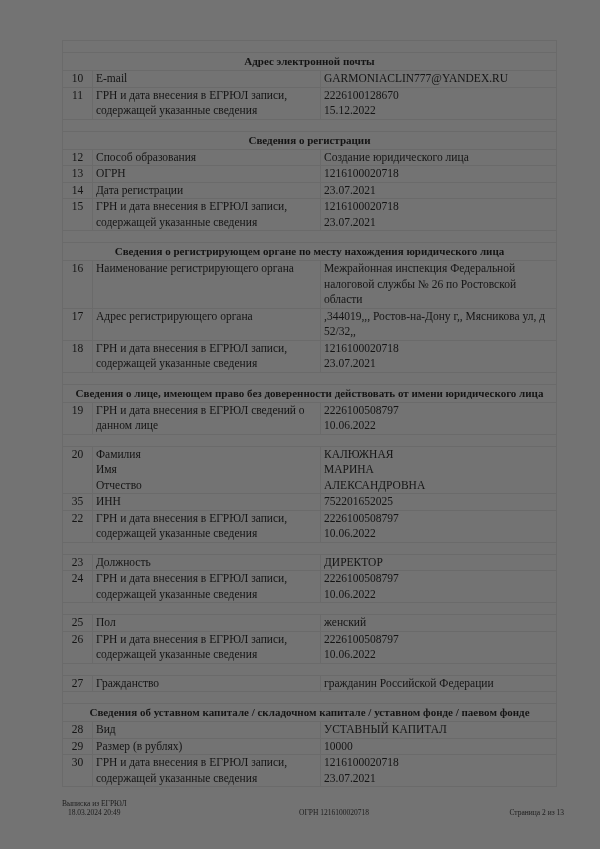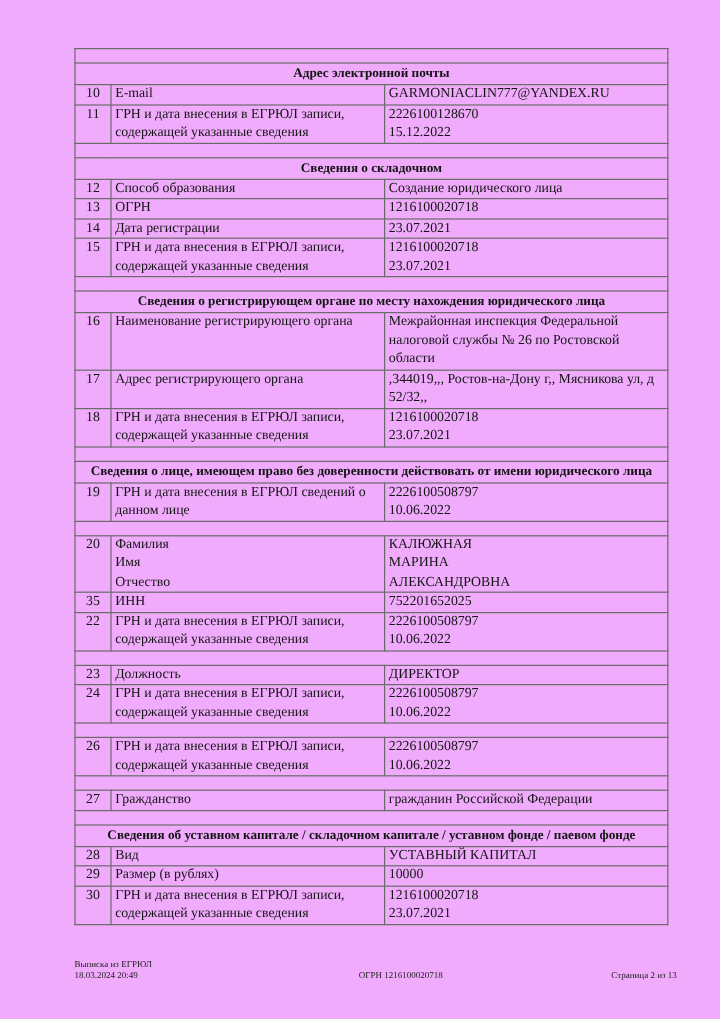--- a/index.html
+++ b/index.html
@@ -6,21 +6,21 @@
   html, body { margin: 0; padding: 0; }
   body {
     width: 600px; height: 849px;
     background: #ffffff;
     font-family: "Liberation Serif", "DejaVu Serif", serif;
     color: #141414;
   }
   .page {
     position: relative;
     width: 600px; height: 849px;
-    background: #f0abfc;
+    background: #737373;
     overflow: hidden;
   }
   table.egrul {
     position: absolute;
     left: 62px; top: 40px;
     width: 494px;
     border-collapse: collapse;
     table-layout: fixed;
   }
   table.egrul td {
@@ -50,21 +50,21 @@
     position: absolute;
     left: 62px; top: 799px;
     width: 502px;
     display: flex;
     justify-content: space-between;
     align-items: flex-end;
     font-size: 7.5px;
     line-height: 9px;
     color: #1d1d1d;
   }
-  .footer .left { text-align: left; }
+  .footer .left { text-align: center; }
   .footer .center { text-align: center; padding-left: 32px; }
   .footer .right { text-align: right; }
 </style>
 </head>
 <body>
 
 <div class="page">
 
   <table class="egrul">
     <colgroup>
@@ -95,21 +95,21 @@
           </td>
           <td>
             <div>2226100128670</div>
             <div>15.12.2022</div>
           </td>
         </tr>
         <tr class="spacer">
           <td colspan="3"></td>
         </tr>
         <tr class="header">
-          <td colspan="3">Сведения о складочном</td>
+          <td colspan="3">Сведения о регистрации</td>
         </tr>
         <tr class="data">
           <td class="num">12</td>
           <td>
             <div>Способ образования</div>
           </td>
           <td>
             <div>Создание юридического лица</div>
           </td>
         </tr>
@@ -243,20 +243,29 @@
           <td>
             <div>ГРН и дата внесения в ЕГРЮЛ записи, содержащей указанные сведения</div>
           </td>
           <td>
             <div>2226100508797</div>
             <div>10.06.2022</div>
           </td>
         </tr>
         <tr class="spacer">
           <td colspan="3"></td>
+        </tr>
+        <tr class="data">
+          <td class="num">25</td>
+          <td>
+            <div>Пол</div>
+          </td>
+          <td>
+            <div>женский</div>
+          </td>
         </tr>
         <tr class="data">
           <td class="num">26</td>
           <td>
             <div>ГРН и дата внесения в ЕГРЮЛ записи, содержащей указанные сведения</div>
           </td>
           <td>
             <div>2226100508797</div>
             <div>10.06.2022</div>
           </td>

